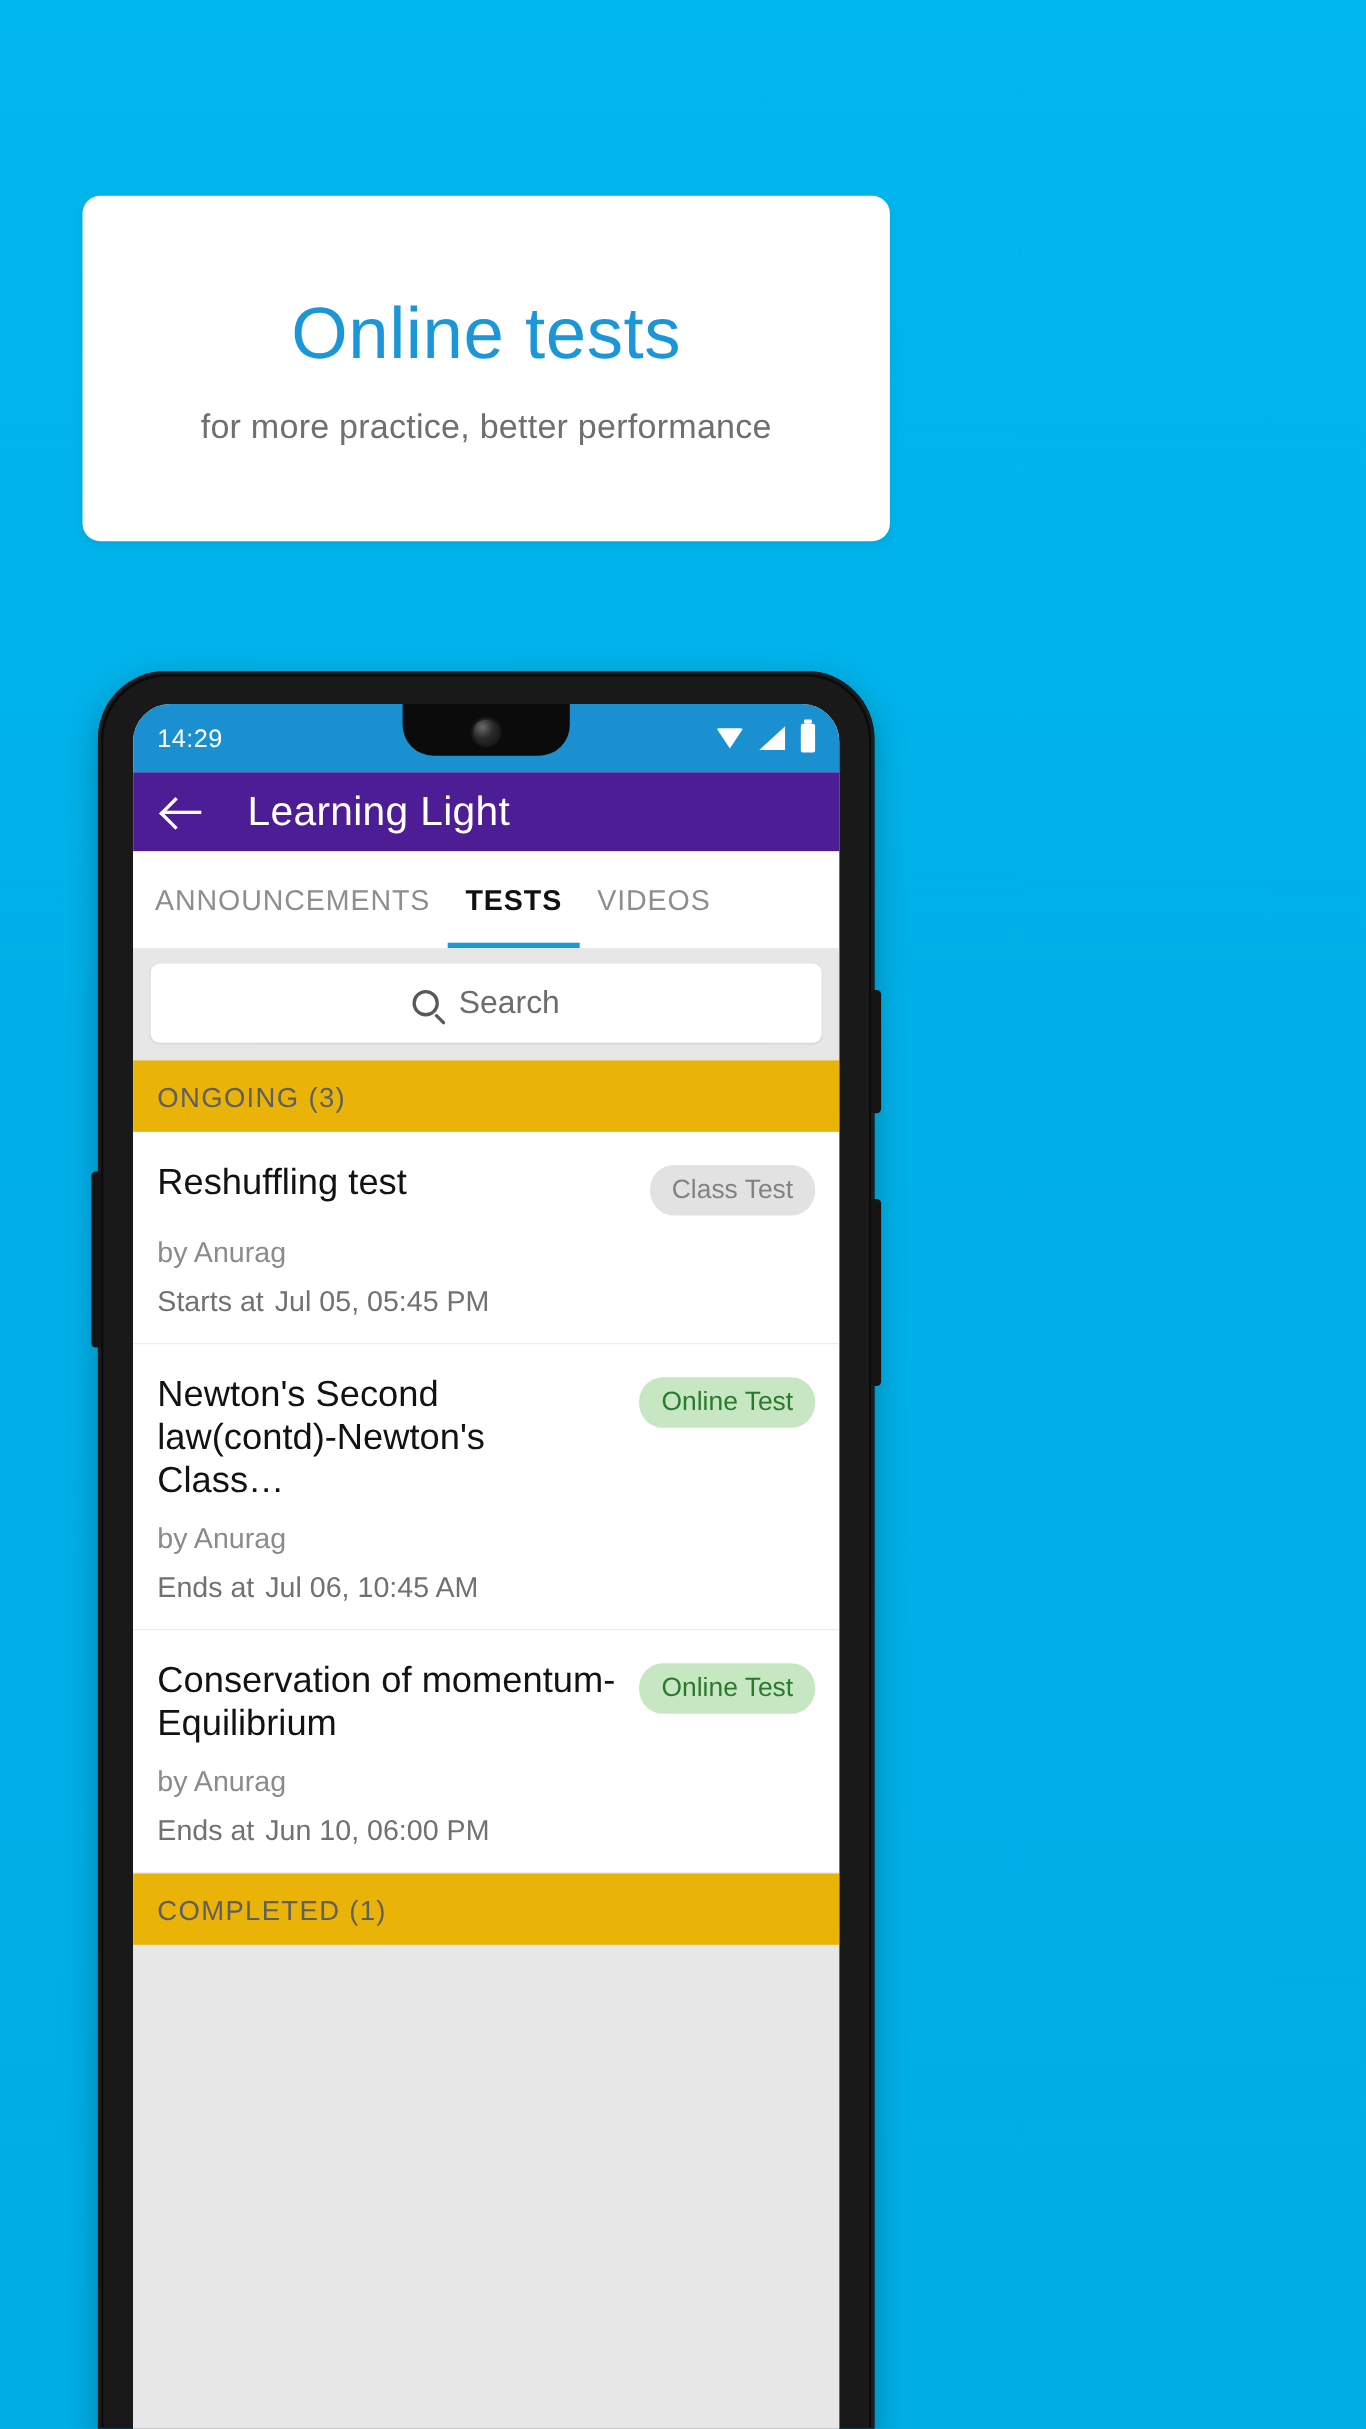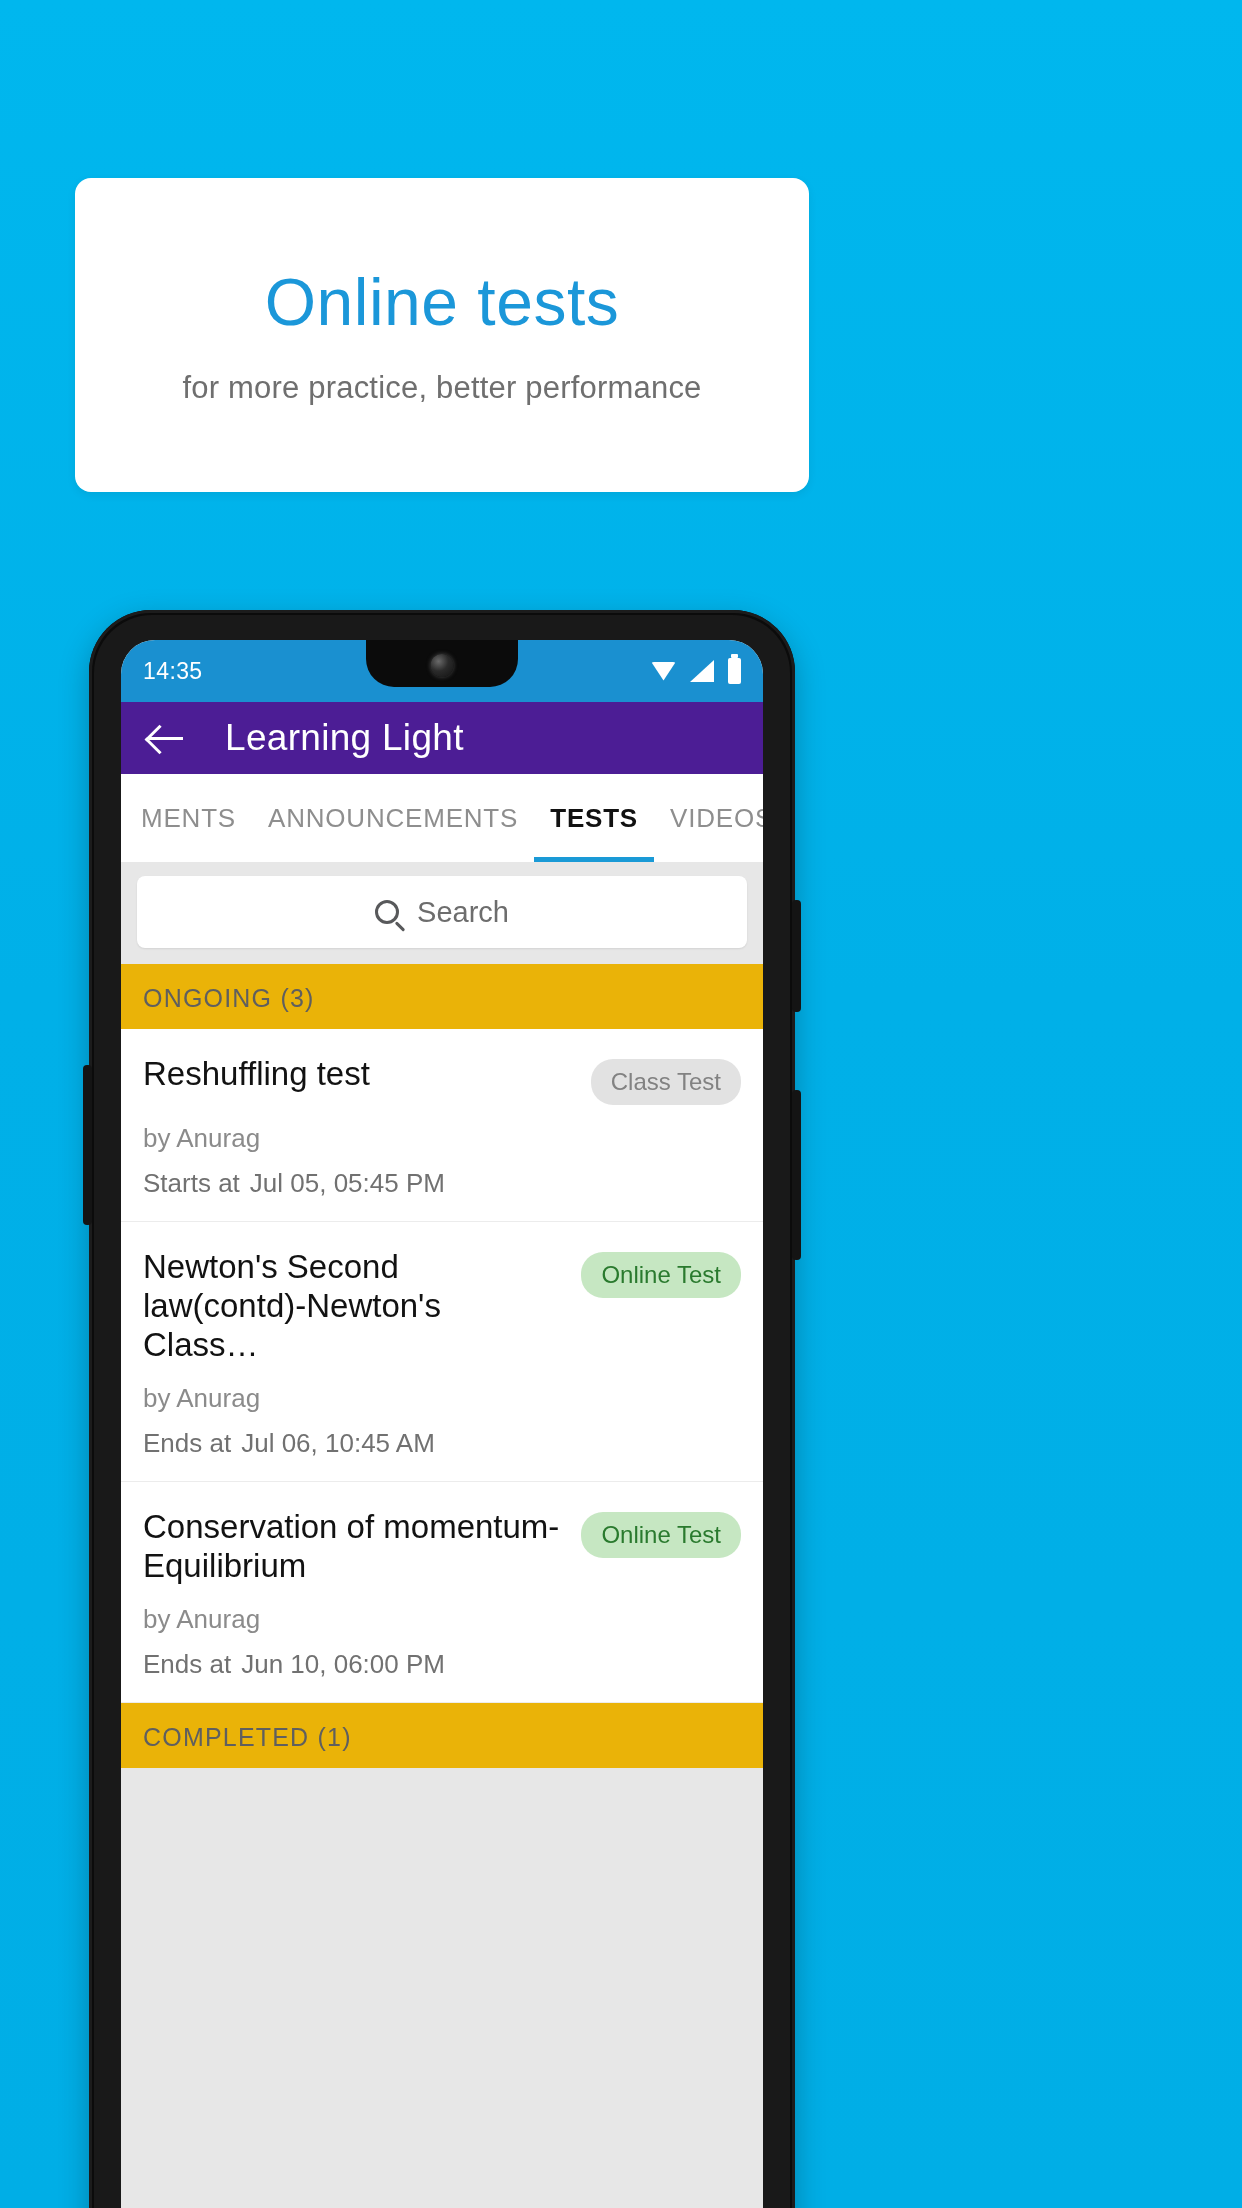--- a/index.html
+++ b/index.html
@@ -279,38 +279,37 @@
 
   <div class="phone">
     <div class="phone-inner-bezel"></div>
     <div class="side-btn right-top"></div>
     <div class="side-btn right-mid"></div>
     <div class="side-btn left-one"></div>
 
     <div class="screen">
 
       <div class="statusbar">
-        <span class="clock">14:35</span>
+        <span class="clock">14:29</span>
         <span class="sb-icons">
           <span class="icon-wifi"></span>
           <span class="icon-signal"></span>
           <span class="icon-battery"></span>
         </span>
         <div class="notch">
           <div class="camera"></div>
         </div>
       </div>
 
       <div class="appbar">
         <div class="back-arrow"></div>
         <div class="appbar-title">Learning Light</div>
       </div>
 
       <div class="tabs">
-        <div class="tab">MENTS</div>
         <div class="tab">ANNOUNCEMENTS</div>
         <div class="tab active">TESTS</div>
         <div class="tab">VIDEOS</div>
       </div>
 
       <div class="content">
 
         <div class="search-wrap">
           <div class="search-box">
             <span class="icon-search"></span>

